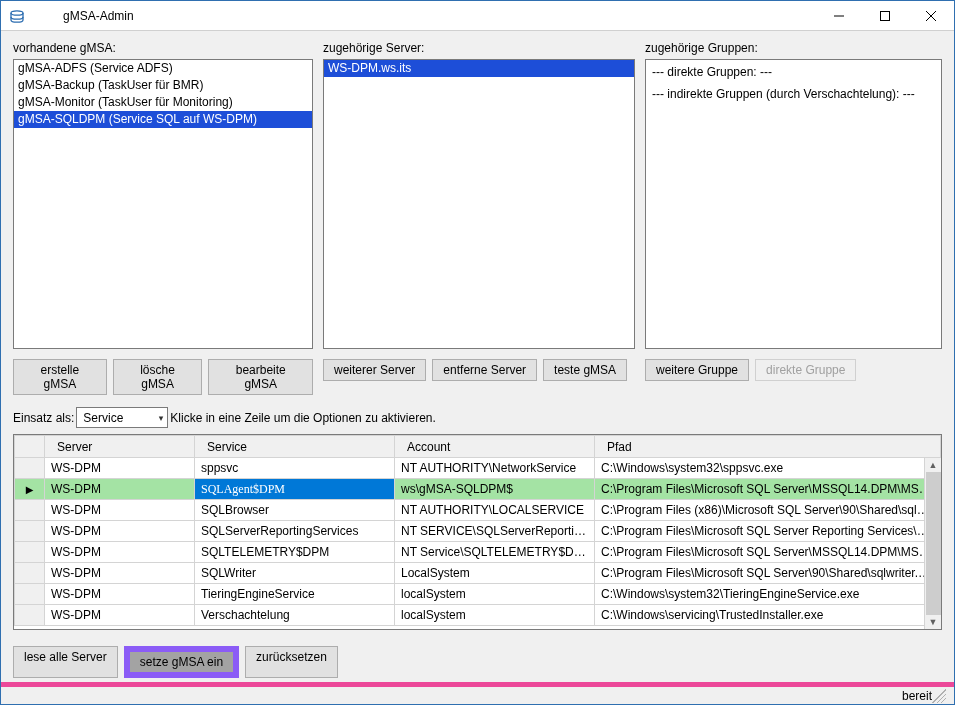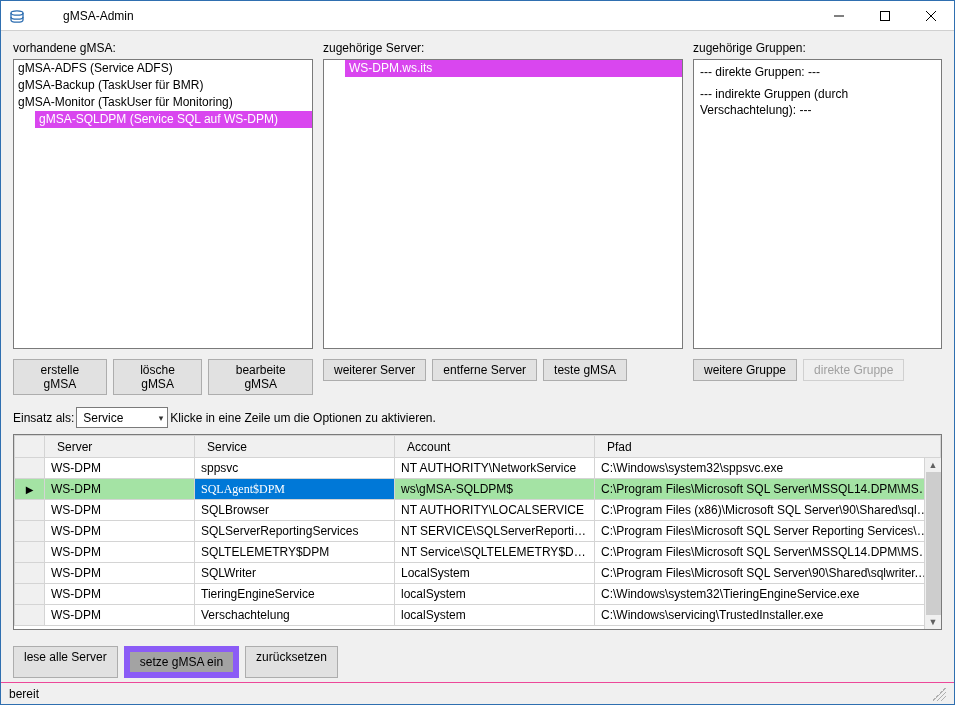--- a/index.html
+++ b/index.html
@@ -7,46 +7,46 @@
   .window { width: 955px; height: 705px; border: 1px solid #2f6fb0; background: #fff; display: flex; flex-direction: column; }
   .titlebar { height: 30px; display: flex; align-items: center; padding: 0 0 0 8px; border-bottom: 1px solid #d0d0d0; gap: 32px; }
   .titlebar .icon { width: 16px; height: 16px; margin-right: 6px; display: flex; align-items: center; justify-content: center; }
   .titlebar .title { flex: 1; font-size: 12px; }
   .winbtns { display: flex; height: 100%; }
   .winbtn { width: 46px; display: flex; align-items: center; justify-content: center; }
   .content { flex: 1; padding: 10px 12px 4px 12px; display: flex; flex-direction: column; gap: 6px; background: #f0f0f0; }
   .row1 { display: flex; gap: 10px; }
   .col { display: flex; flex-direction: column; }
   .col.gmsa { width: 300px; }
-  .col.servers { width: 360px; }
+  .col.servers { width: 312px; }
   .col.groups { flex: 1; }
   .lbl { font-size: 12px; margin-bottom: 4px; }
   .listbox { border: 1px solid #7a7a7a; background: #fff; height: 290px; overflow: auto; font-size: 12px; }
   .listbox .item { padding: 1px 4px; white-space: nowrap; line-height: 15px; }
-  .listbox .item.selected { background: #d946ef; color: #fff; margin-left: 21px; }
+  .listbox .item.selected { background: #1d4ed8; color: #fff; }
   .groupbox { border: 1px solid #7a7a7a; background: #fff; height: 290px; padding: 4px 6px; font-size: 12px; line-height: 16px; }
   .btnrow { display: flex; gap: 6px; margin-top: 10px; }
   .btn { background: #e1e1e1; border: 1px solid #adadad; padding: 3px 10px; font-size: 12px; min-width: 84px; text-align: center; cursor: default; }
   .btn.disabled { color: #a0a0a0; background: #efefef; border-color: #d0d0d0; }
   .btn.primary { border: 6px solid #8b5cf6; background: #a3a3a3; }
   .row2 { display: flex; align-items: center; gap: 2px; margin-top: 6px; }
   .combo { border: 1px solid #7a7a7a; background: #fff; height: 21px; width: 92px; display: flex; align-items: center; justify-content: space-between; padding: 0 4px 0 6px; font-size: 12px; }
   .combo .arrow { font-size: 9px; color: #333; }
   .gridwrap { border: 1px solid #7a7a7a; background: #fff; flex: 1; min-height: 180px; display: flex; flex-direction: column; position: relative; }
   .gridscroll { overflow: hidden; flex: 1; position: relative; }
   table.grid { border-collapse: collapse; width: 100%; font-size: 12px; table-layout: fixed; }
   table.grid th { background: #f0f0f0; border: 1px solid #d4d4d4; text-align: left; font-weight: normal; padding: 3px 12px; height: 22px; }
   table.grid td { border: 1px solid #d4d4d4; padding: 2px 6px; height: 21px; white-space: nowrap; overflow: hidden; text-overflow: ellipsis; }
   .rowhdr { width: 28px; background: #f0f0f0; border: 1px solid #d4d4d4; text-align: center; }
   tr.hl-green td { background: #a4e3a4; }
   tr.hl-green td.col-service { background: #0078d7; color: #fff; font-family: Liberation Serif, serif; }
   .vscroll { position: absolute; right: 0; top: 23px; bottom: 0; width: 17px; background: #f0f0f0; border-left: 1px solid #d4d4d4; display: flex; flex-direction: column; align-items: center; justify-content: space-between; }
   .vscroll .arrow { font-size: 9px; color: #606060; padding: 2px; }
   .vscroll .thumb { width: 15px; flex: 1; background: #cdcdcd; margin: 0 1px; }
-  .statusbar { height: 22px; border-top: 1px solid #ec4899; background: #f0f0f0; display: flex; align-items: center; padding: 0 8px; font-size: 12px; justify-content: space-between; }
+  .statusbar { height: 22px; border-top: 5px solid #ec4899; background: #f0f0f0; display: flex; align-items: center; padding: 0 8px; font-size: 12px; justify-content: flex-end; }
   .resize { width: 14px; height: 14px; background: linear-gradient(135deg, transparent 50%, #b0b0b0 50%, #b0b0b0 55%, transparent 55%, transparent 65%, #b0b0b0 65%, #b0b0b0 70%, transparent 70%, transparent 80%, #b0b0b0 80%, #b0b0b0 85%, transparent 85%); }
   .rowptr { font-size: 10px; color: #000; }
 </style>
 </head>
 <body>
 
 <div class="window">
   <div class="titlebar">
     <span class="icon">
       <svg width="16" height="16" viewBox="0 0 16 16">

